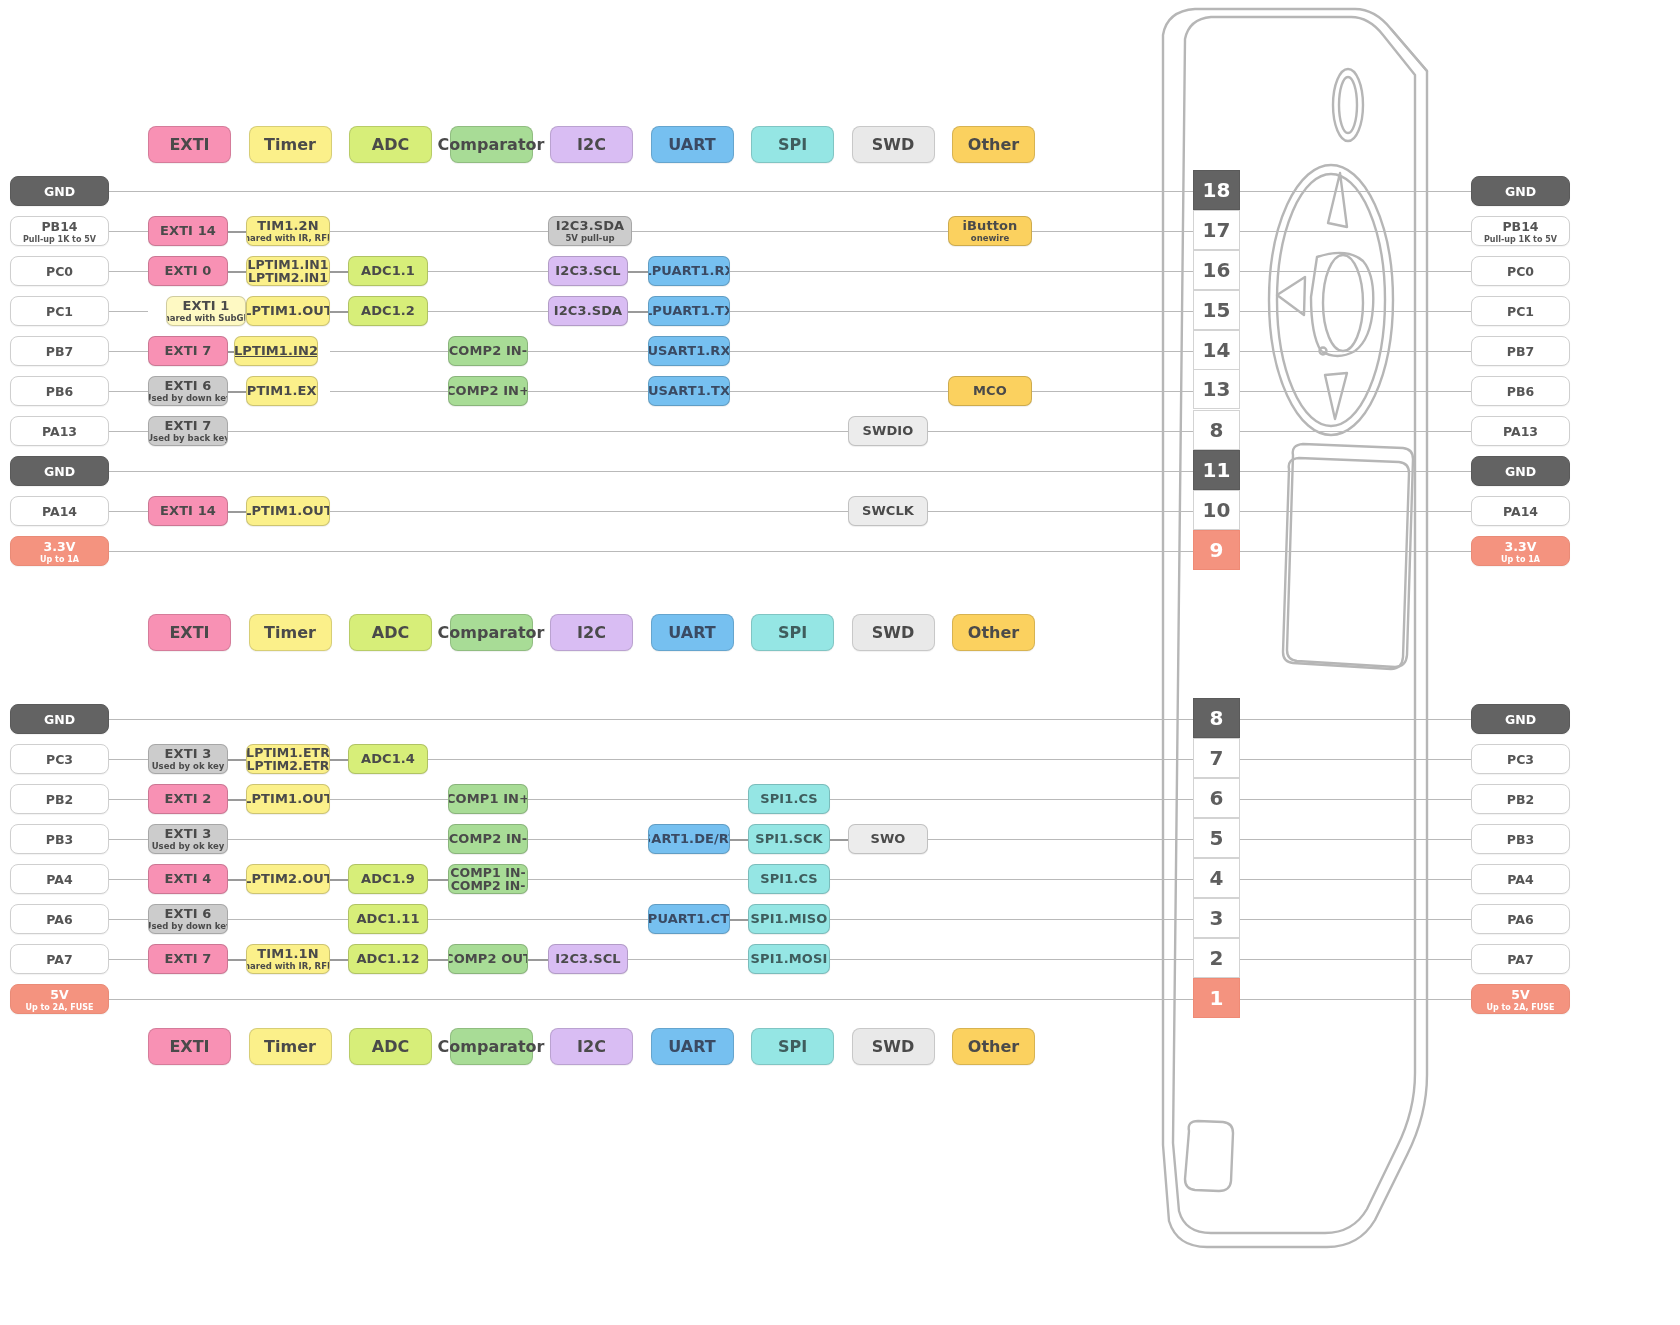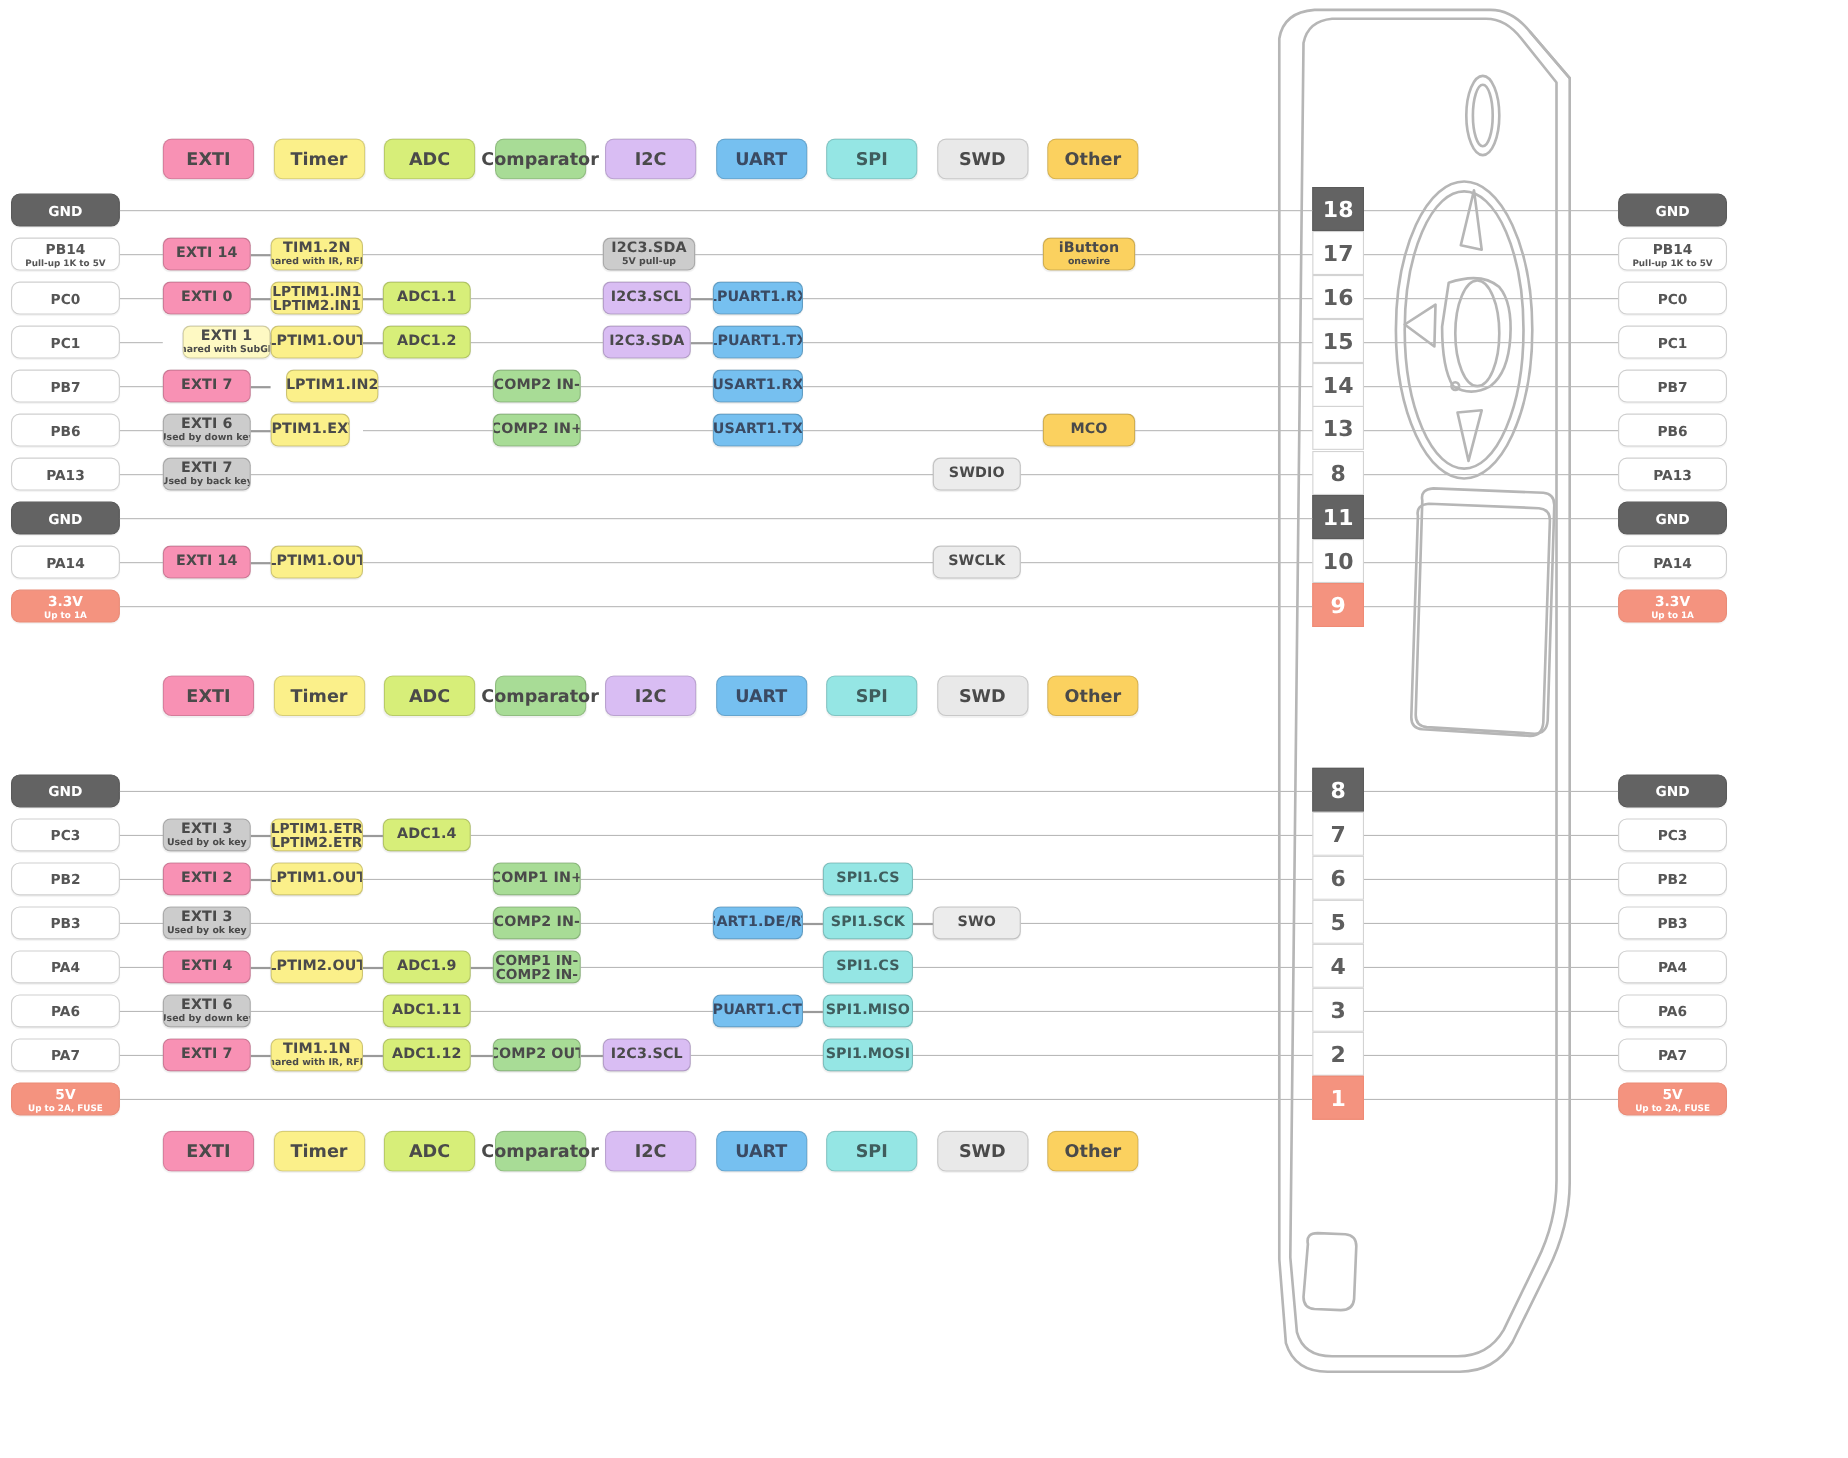--- a/index.html
+++ b/index.html
@@ -231,21 +231,21 @@
       </div>
       <div class="wire" style="left: 109px; top: 351px; width: 39px;"></div>
       <div class="wire thick" style="left: 228px; top: 351px; width: 18px;"></div>
       <div class="wire" style="left: 330px; top: 351px; width: 118px;"></div>
       <div class="wire" style="left: 528px; top: 351px; width: 120px;"></div>
       <div class="wire" style="left: 730px; top: 351px; width: 463px;"></div>
       <div class="wire" style="left: 1240px; top: 351px; width: 231px;"></div>
       <div class="chip" style="left: 148px; top: 336px; width: 80px; height: 30px; background: rgb(248, 145, 180);">
         <div class="main">EXTI 7</div>
       </div>
-      <div class="chip" style="left: 260px; top: 336px; width: 84px; height: 30px; background: rgb(251, 240, 138);">
+      <div class="chip" style="left: 234px; top: 336px; width: 84px; height: 30px; background: rgb(251, 240, 138); text-decoration: underline;">
         <div class="main">LPTIM1.IN2</div>
       </div>
       <div class="chip" style="left: 448px; top: 336px; width: 80px; height: 30px; background: rgb(168, 220, 150);">
         <div class="main">COMP2 IN-</div>
       </div>
       <div class="chip" style="left: 648px; top: 336px; width: 82px; height: 30px; background: rgb(118, 192, 240); color: rgb(58, 74, 99);">
         <div class="main">USART1.RX</div>
       </div>
       <div class="pinnum" style="position: absolute; left: 1193px; top: 370px;">13</div>
       <div class="pinbox" style="left: 10px; top: 376px;">

